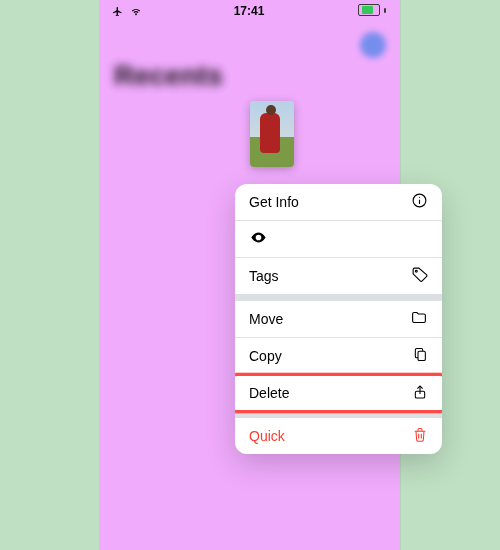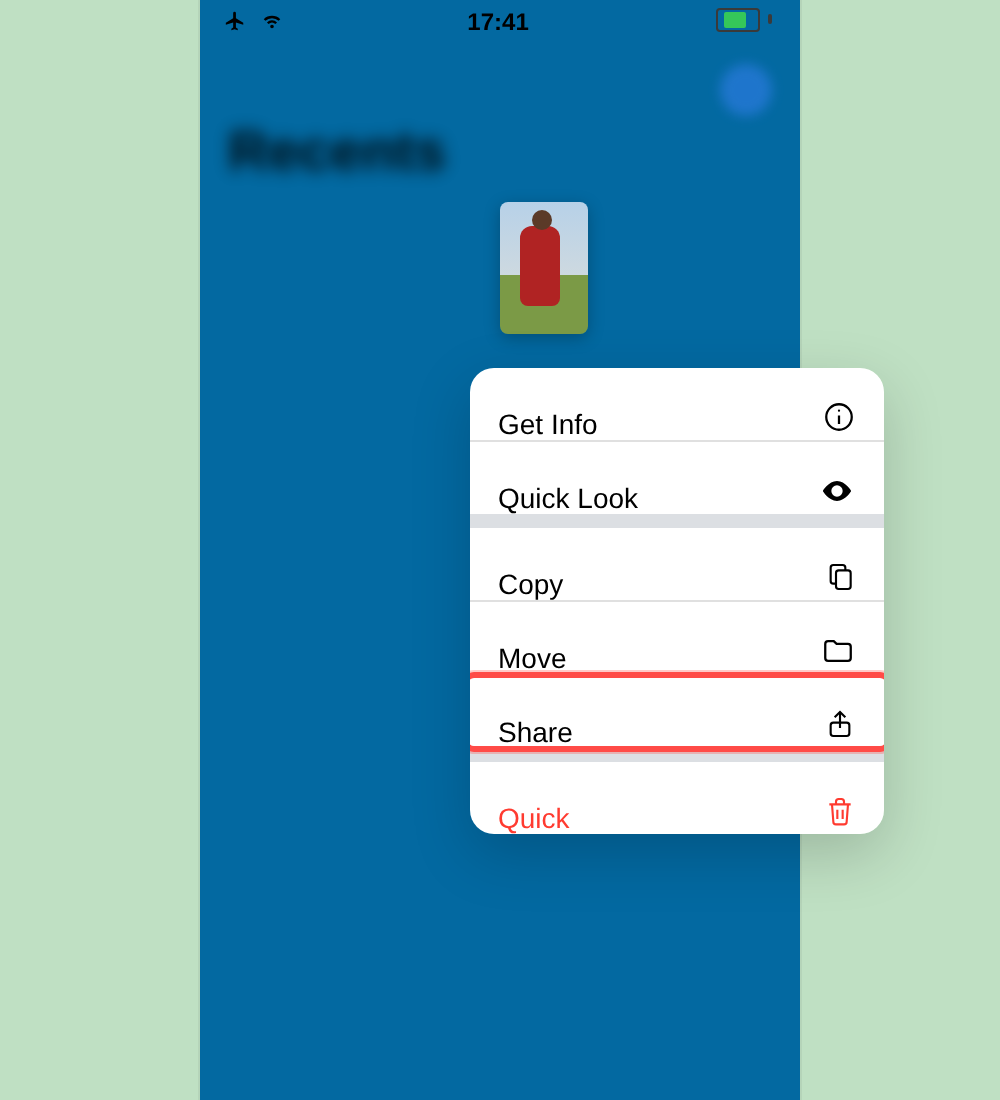--- a/index.html
+++ b/index.html
@@ -10,21 +10,21 @@
     overflow: hidden;
     font-family: -apple-system, "Helvetica Neue", Arial, sans-serif;
     background: #bfe0c3;
   }
   .phone {
     position: absolute;
     left: 100px;
     top: 0;
     width: 300px;
     height: 550px;
-    background: #0369a1;
+    background: #f0abfc;
     box-shadow: 0 0 0 1px rgba(0,0,0,.05);
   }
   .statusbar {
     position: absolute;
     top: 0; left: 0; right: 0;
     height: 22px;
     display: flex;
     align-items: center;
     justify-content: space-between;
     padding: 0 10px;
@@ -125,21 +125,21 @@
   }
   .menu-group {
     background: #fff;
   }
   .menu-gap {
     height: 7px;
     background: #dcdfe3;
   }
   .menu-item {
     display: flex;
-    align-items: flex-end;
+    align-items: center;
     justify-content: space-between;
     height: 36px;
     padding: 0 14px;
     font-size: 14px;
     color: #000;
     border-top: 0.5px solid rgba(0,0,0,.12);
     cursor: pointer;
   }
   .menu-group .menu-item:first-child { border-top: none; }
   .menu-item.destructive { color: #ff3b30; }
@@ -199,45 +199,51 @@
     <div class="menu-group">
       <div class="menu-item">
         <span>Get Info</span>
         <span><svg class="icon-svg" width="17" height="17" viewBox="0 0 24 24" fill="none" stroke="#000" stroke-width="1.6">
               <circle cx="12" cy="12" r="9"></circle>
               <line x1="12" y1="11" x2="12" y2="17"></line>
               <circle cx="12" cy="7.5" r="0.8" fill="#000" stroke="none"></circle>
             </svg></span>
       </div>
       <div class="menu-item">
-        <span>Quick Look</span>
         <span><svg class="icon-svg" width="19" height="17" viewBox="0 0 24 24" fill="#000">
               <path d="M12 5C6 5 2 12 2 12s4 7 10 7 10-7 10-7-4-7-10-7zm0 11a4 4 0 1 1 0-8 4 4 0 0 1 0 8z"></path>
             </svg></span>
       </div>
+      <div class="menu-item">
+        <span>Tags</span>
+        <span><svg class="icon-svg" width="17" height="17" viewBox="0 0 24 24" fill="none" stroke="#000" stroke-width="1.6">
+              <path d="M11 3H5a2 2 0 0 0-2 2v6l10 10a2 2 0 0 0 2.8 0l6-6a2 2 0 0 0 0-2.8L11 3z"></path>
+              <circle cx="7.5" cy="7.5" r="1.3"></circle>
+            </svg></span>
+      </div>
     </div>
 
     <div class="menu-gap"></div>
 
     <div class="menu-group">
+      <div class="menu-item">
+        <span>Move</span>
+        <span><svg class="icon-svg" width="18" height="17" viewBox="0 0 24 24" fill="none" stroke="#000" stroke-width="1.6">
+              <path d="M3 7a2 2 0 0 1 2-2h4l2 2h8a2 2 0 0 1 2 2v8a2 2 0 0 1-2 2H5a2 2 0 0 1-2-2V7z"></path>
+            </svg></span>
+      </div>
       <div class="menu-item">
         <span>Copy</span>
         <span><svg class="icon-svg" width="16" height="17" viewBox="0 0 24 24" fill="none" stroke="#000" stroke-width="1.6">
               <rect x="5" y="3" width="11" height="14" rx="2"></rect>
               <rect x="9" y="7" width="11" height="14" rx="2" fill="#fff"></rect>
             </svg></span>
       </div>
-      <div class="menu-item">
-        <span>Move</span>
-        <span><svg class="icon-svg" width="18" height="17" viewBox="0 0 24 24" fill="none" stroke="#000" stroke-width="1.6">
-              <path d="M3 7a2 2 0 0 1 2-2h4l2 2h8a2 2 0 0 1 2 2v8a2 2 0 0 1-2 2H5a2 2 0 0 1-2-2V7z"></path>
-            </svg></span>
-      </div>
       <div class="menu-item" id="share-item" style="position:relative;">
-        <span>Share</span>
+        <span>Delete</span>
         <span><svg class="icon-svg" width="16" height="18" viewBox="0 0 24 24" fill="none" stroke="#000" stroke-width="1.6">
               <path d="M12 3v12"></path>
               <path d="M8 7l4-4 4 4"></path>
               <rect x="5" y="11" width="14" height="10" rx="2"></rect>
             </svg></span>
         <div class="hl" style="left:-4px; right:-4px; top:-2px; bottom:-2px;"></div>
       </div>
     </div>
 
     <div class="menu-gap"></div>

